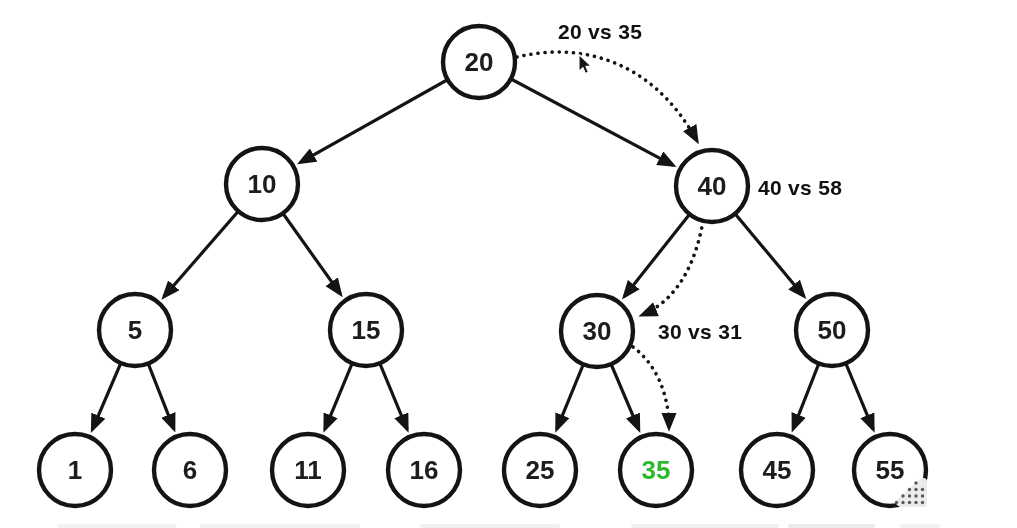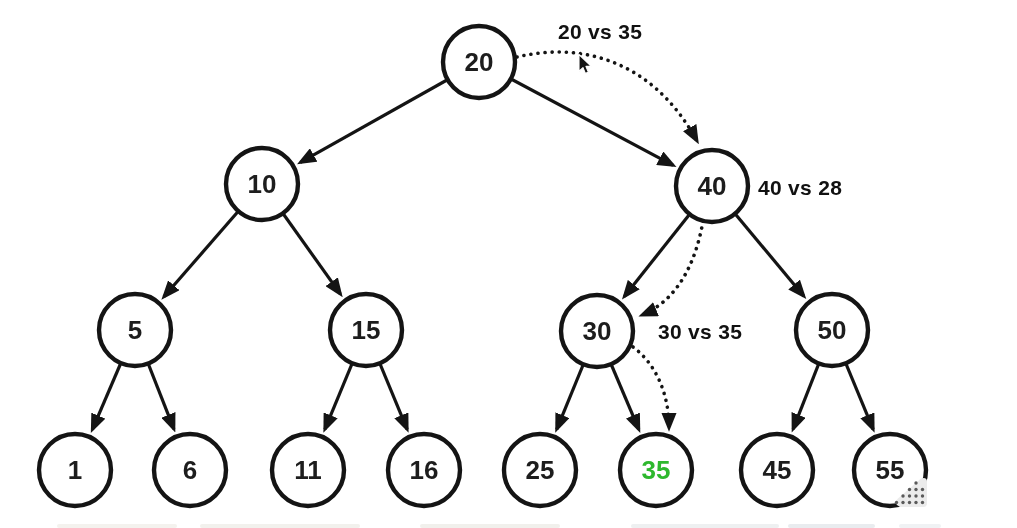--- a/index.html
+++ b/index.html
@@ -113,22 +113,22 @@
       <circle cx="922.5" cy="496" r="1.7" fill="#5a5a5a"></circle>
       <circle cx="896.5" cy="502.5" r="1.7" fill="#5a5a5a"></circle>
       <circle cx="903" cy="502.5" r="1.7" fill="#5a5a5a"></circle>
       <circle cx="909.5" cy="502.5" r="1.7" fill="#5a5a5a"></circle>
       <circle cx="916" cy="502.5" r="1.7" fill="#5a5a5a"></circle>
       <circle cx="922.5" cy="502.5" r="1.7" fill="#5a5a5a"></circle>
     </g>
   </svg>
 
 <span class="cmp-label" style="left: 558px; top: 20px; font-size: 21px; color: rgb(17, 17, 17);">20 vs 35</span>
-<span class="cmp-label" style="left: 758px; top: 176px; font-size: 21px; color: rgb(17, 17, 17);">40 vs 28</span>
-<span class="cmp-label" style="left: 658px; top: 320px; font-size: 21px; color: rgb(17, 17, 17);">30 vs 35</span>
+<span class="cmp-label" style="left: 758px; top: 176px; font-size: 21px; color: rgb(17, 17, 17);">40 vs 58</span>
+<span class="cmp-label" style="left: 658px; top: 320px; font-size: 21px; color: rgb(17, 17, 17);">30 vs 31</span>
 
 <div id="cursor" style="left: 578px; top: 54px;">
   <svg width="15" height="22" viewBox="0 0 15 22">
     <path d="M1,0.5 L1,17.2 L5.0,13.6 L7.4,19.4 L10.3,18.1 L7.9,12.4 L13.3,12.4 Z" fill="#151515" stroke="#ffffff" stroke-width="1.1" stroke-linejoin="round"></path>
   </svg>
 </div>
 
 <div class="smudge" style="left: 57px; width: 120px; background: rgb(244, 242, 238);"></div>
 <div class="smudge" style="left: 200px; width: 160px; background: rgb(242, 241, 237);"></div>
 <div class="smudge" style="left: 420px; width: 140px; background: rgb(241, 240, 236);"></div>

